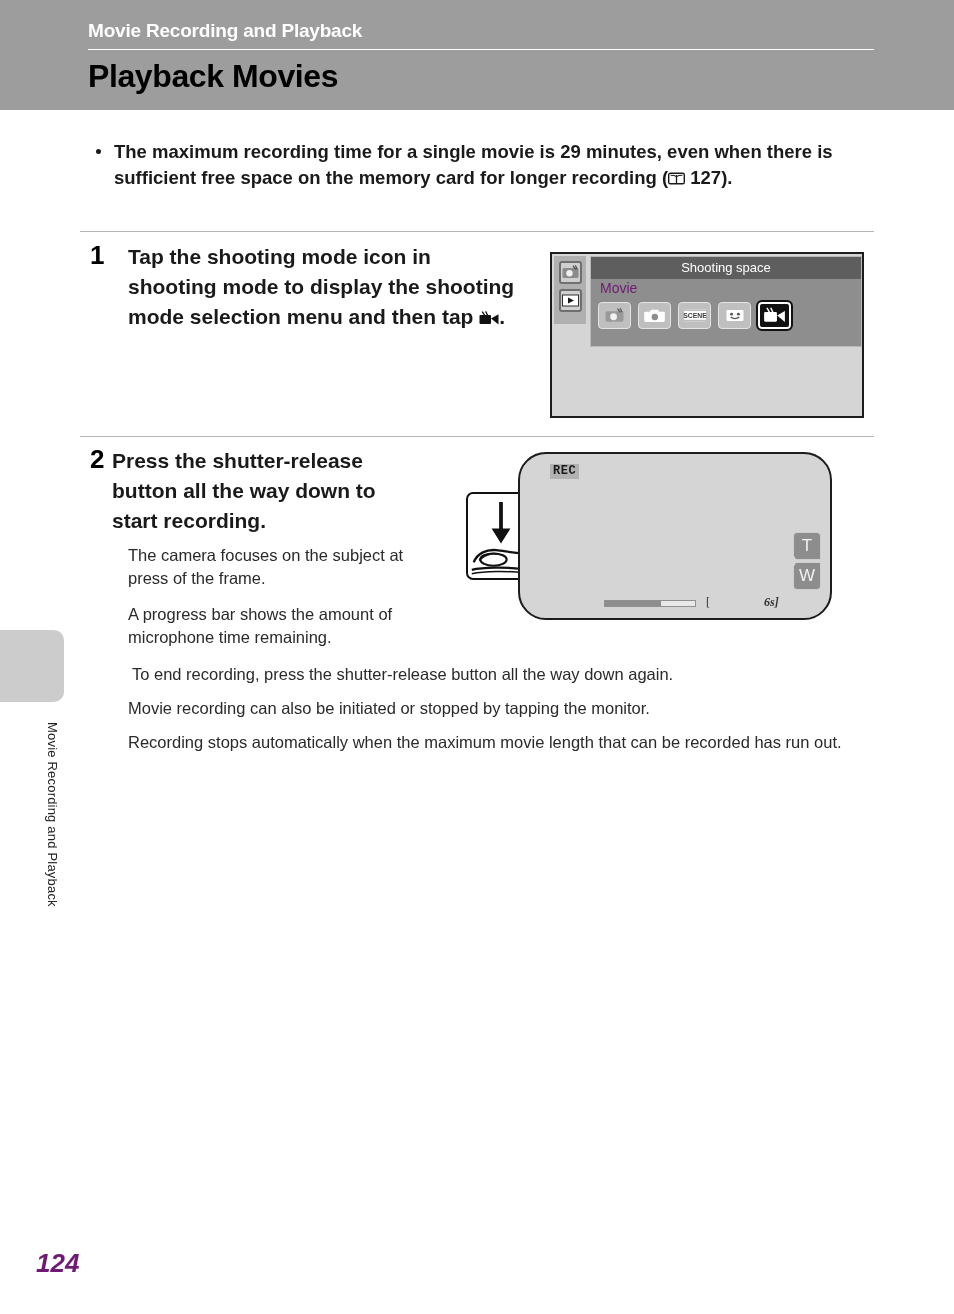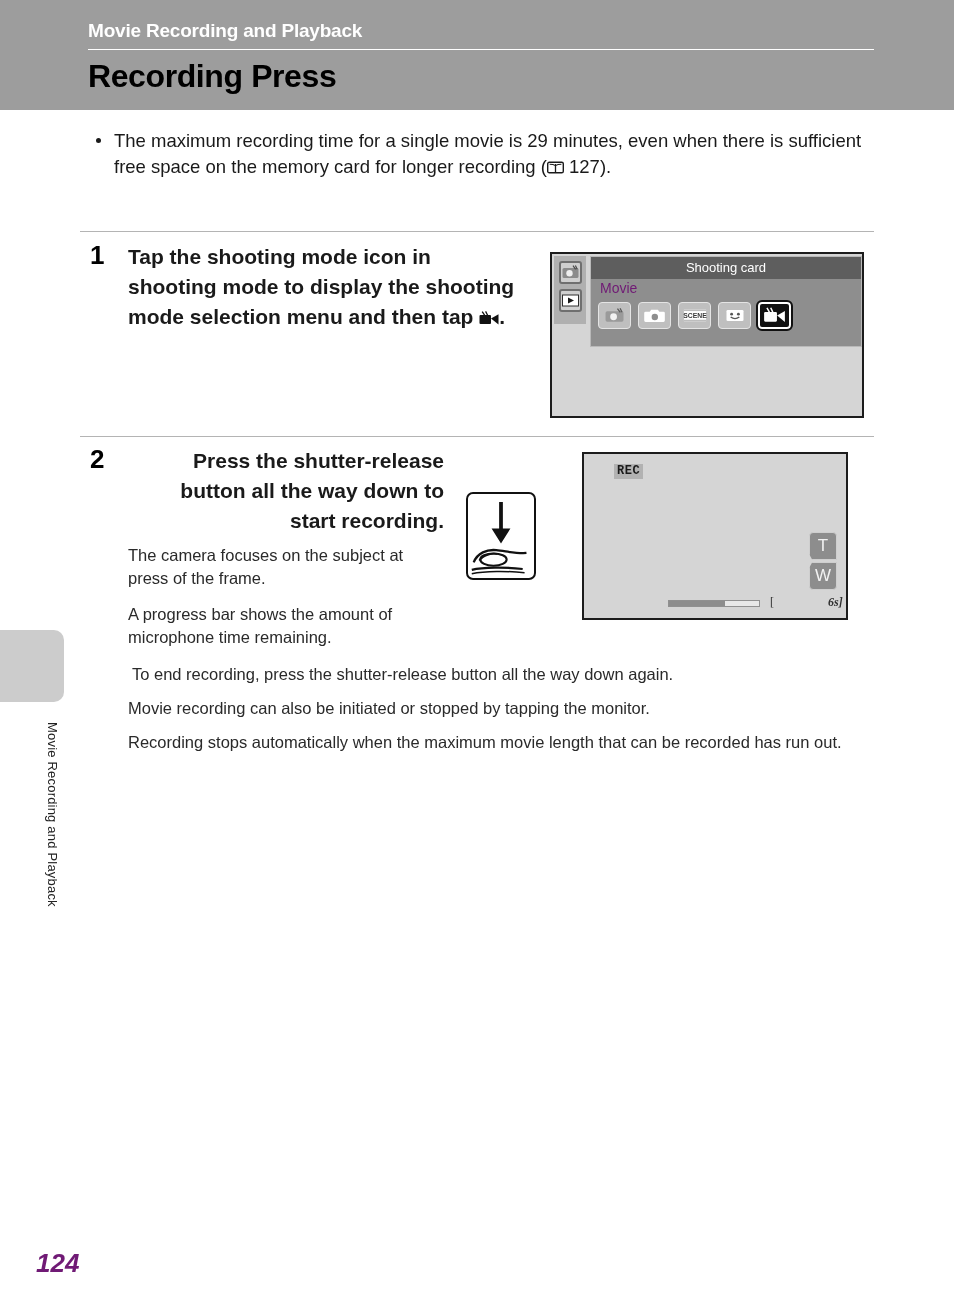--- a/index.html
+++ b/index.html
@@ -80,21 +80,22 @@
     left: 90px;
     top: 122px;
     width: 790px;
     font-size: 18.5px;
     line-height: 26px;
     color: #1a1a1a;
   }
   .bullet-row {
     position: relative;
     padding-left: 24px;
-    margin-top: 6px;
+    margin-top: 17px;
+    font-weight: bold;
   }
   .bullet-dot {
     position: absolute;
     left: 6px;
     top: 10px;
     width: 5px;
     height: 5px;
     border-radius: 50%;
     background: #1a1a1a;
   }
@@ -140,21 +141,21 @@
   }
 
   
   .screen {
     position: absolute;
     background: #d5d5d5;
     border: 2px solid #1c1c1c;
     box-sizing: border-box;
   }
   .screen1 { left: 550px; top: 252px; width: 314px; height: 166px; }
-  .screen2 { left: 582px; top: 452px; width: 266px; height: 168px; }
+  .screen2 { left: 518px; top: 452px; width: 314px; height: 168px; border-radius: 28px; }
 
   .sidecol {
     position: absolute;
     left: 2px; top: 2px;
     width: 32px; height: 68px;
     background: #b0b0b0;
   }
   .side-btn {
     position: absolute;
     left: 5px;
@@ -317,21 +318,21 @@
     height: 15px;
     vertical-align: -2px;
   }
 </style>
 </head>
 <body>
 
 <div class="header-band">
   <div class="chapter-title">Movie Recording and Playback</div>
   <div class="header-rule"></div>
-  <div class="section-title">Recording Press</div>
+  <div class="section-title">Playback Movies</div>
 </div>
 
 <div class="edge-tab"></div>
 <div class="side-label">Movie Recording and Playback</div>
 
 <div class="intro">
   <div class="bullet-row">
     <span class="bullet-dot"></span>
     <span>The maximum recording time for a single movie is 29 minutes, even when there is sufficient free space on the memory card for longer recording (</span><span class="bookicon"><svg viewBox="0 0 17 13" width="17" height="13">
           <rect x="0.7" y="1.2" width="15.6" height="10.6" rx="1.6" fill="none" stroke="#1a1a1a" stroke-width="1.4"></rect>
@@ -363,21 +364,21 @@
         </svg>
     </div>
     <div class="side-btn b2">
       <svg viewBox="0 0 19 19" width="19" height="19">
           <rect x="1.5" y="4" width="16" height="11" fill="#ffffff" stroke="#2f2f2f" stroke-width="1"></rect>
           <path d="M7 6.6 L13 9.5 L7 12.4 Z" fill="#1a1a1a"></path>
         </svg>
     </div>
   </div>
   <div class="menu-panel">
-    <div class="menu-titlebar">Shooting card</div>
+    <div class="menu-titlebar">Shooting space</div>
   </div>
   <div class="menu-mode-label" style="left:48px;">Movie</div>
   <div class="mode-row">
     <div class="mode-btn">
       <svg viewBox="0 0 22 18" width="22" height="17">
           <rect x="1" y="4.5" width="19" height="11" rx="1.8" fill="#9a9a9a"></rect>
           <circle cx="9.5" cy="10.3" r="3.6" fill="#f2f2f2"></circle>
           <path d="M13.6 1.6 L16.6 5.8 M16.4 1.4 L18.4 5.6" stroke="#5c5c5c" stroke-width="1.4"></path>
         </svg>
     </div>
@@ -409,21 +410,21 @@
       <svg viewBox="0 0 24 18" width="23" height="17">
           <rect x="1" y="5.4" width="13.6" height="10.2" rx="1.2" fill="#ffffff"></rect>
           <path d="M14.8 9 L23 4.2 L23 15.8 Z" fill="#ffffff"></path>
           <path d="M4 1 L6.6 5.4 M8 0.8 L10.2 5.4" stroke="#ffffff" stroke-width="1.6"></path>
         </svg>
     </div>
   </div>
 </div>
 
 <div class="step-num" style="left:90px; top:444px;">2</div>
-<div class="step-head" style="left:144px; top:446px; width:300px;text-align:right;">Press the shutter-release button all the way down to start recording.</div>
+<div class="step-head" style="left:112px; top:446px; width:300px;">Press the shutter-release button all the way down to start recording.</div>
 
 <div class="step-body" style="left:128px; top:544px; width:320px;">The camera focuses on the subject at press of the frame.</div>
 <div class="step-body" style="left:128px; top:603px; width:330px;">A progress bar shows the amount of microphone time remaining.</div>
 <div class="step-body" style="left:132px; top:663px; width:760px;">To end recording, press the shutter-release button all the way down again.</div>
 <div class="step-body" style="left:128px; top:697px; width:760px;">Movie recording can also be initiated or stopped by tapping the monitor.</div>
 <div class="step-body" style="left:128px; top:731px; width:748px;">Recording stops automatically when the maximum movie length that can be recorded has run out.</div>
 
 <div class="shutter-ill">
   <svg viewBox="0 0 70 88" width="66" height="84">
     <path d="M33 8 L33 36 L25 36 L35 52 L45 36 L37 36 L37 8 Z" fill="#111"></path>

